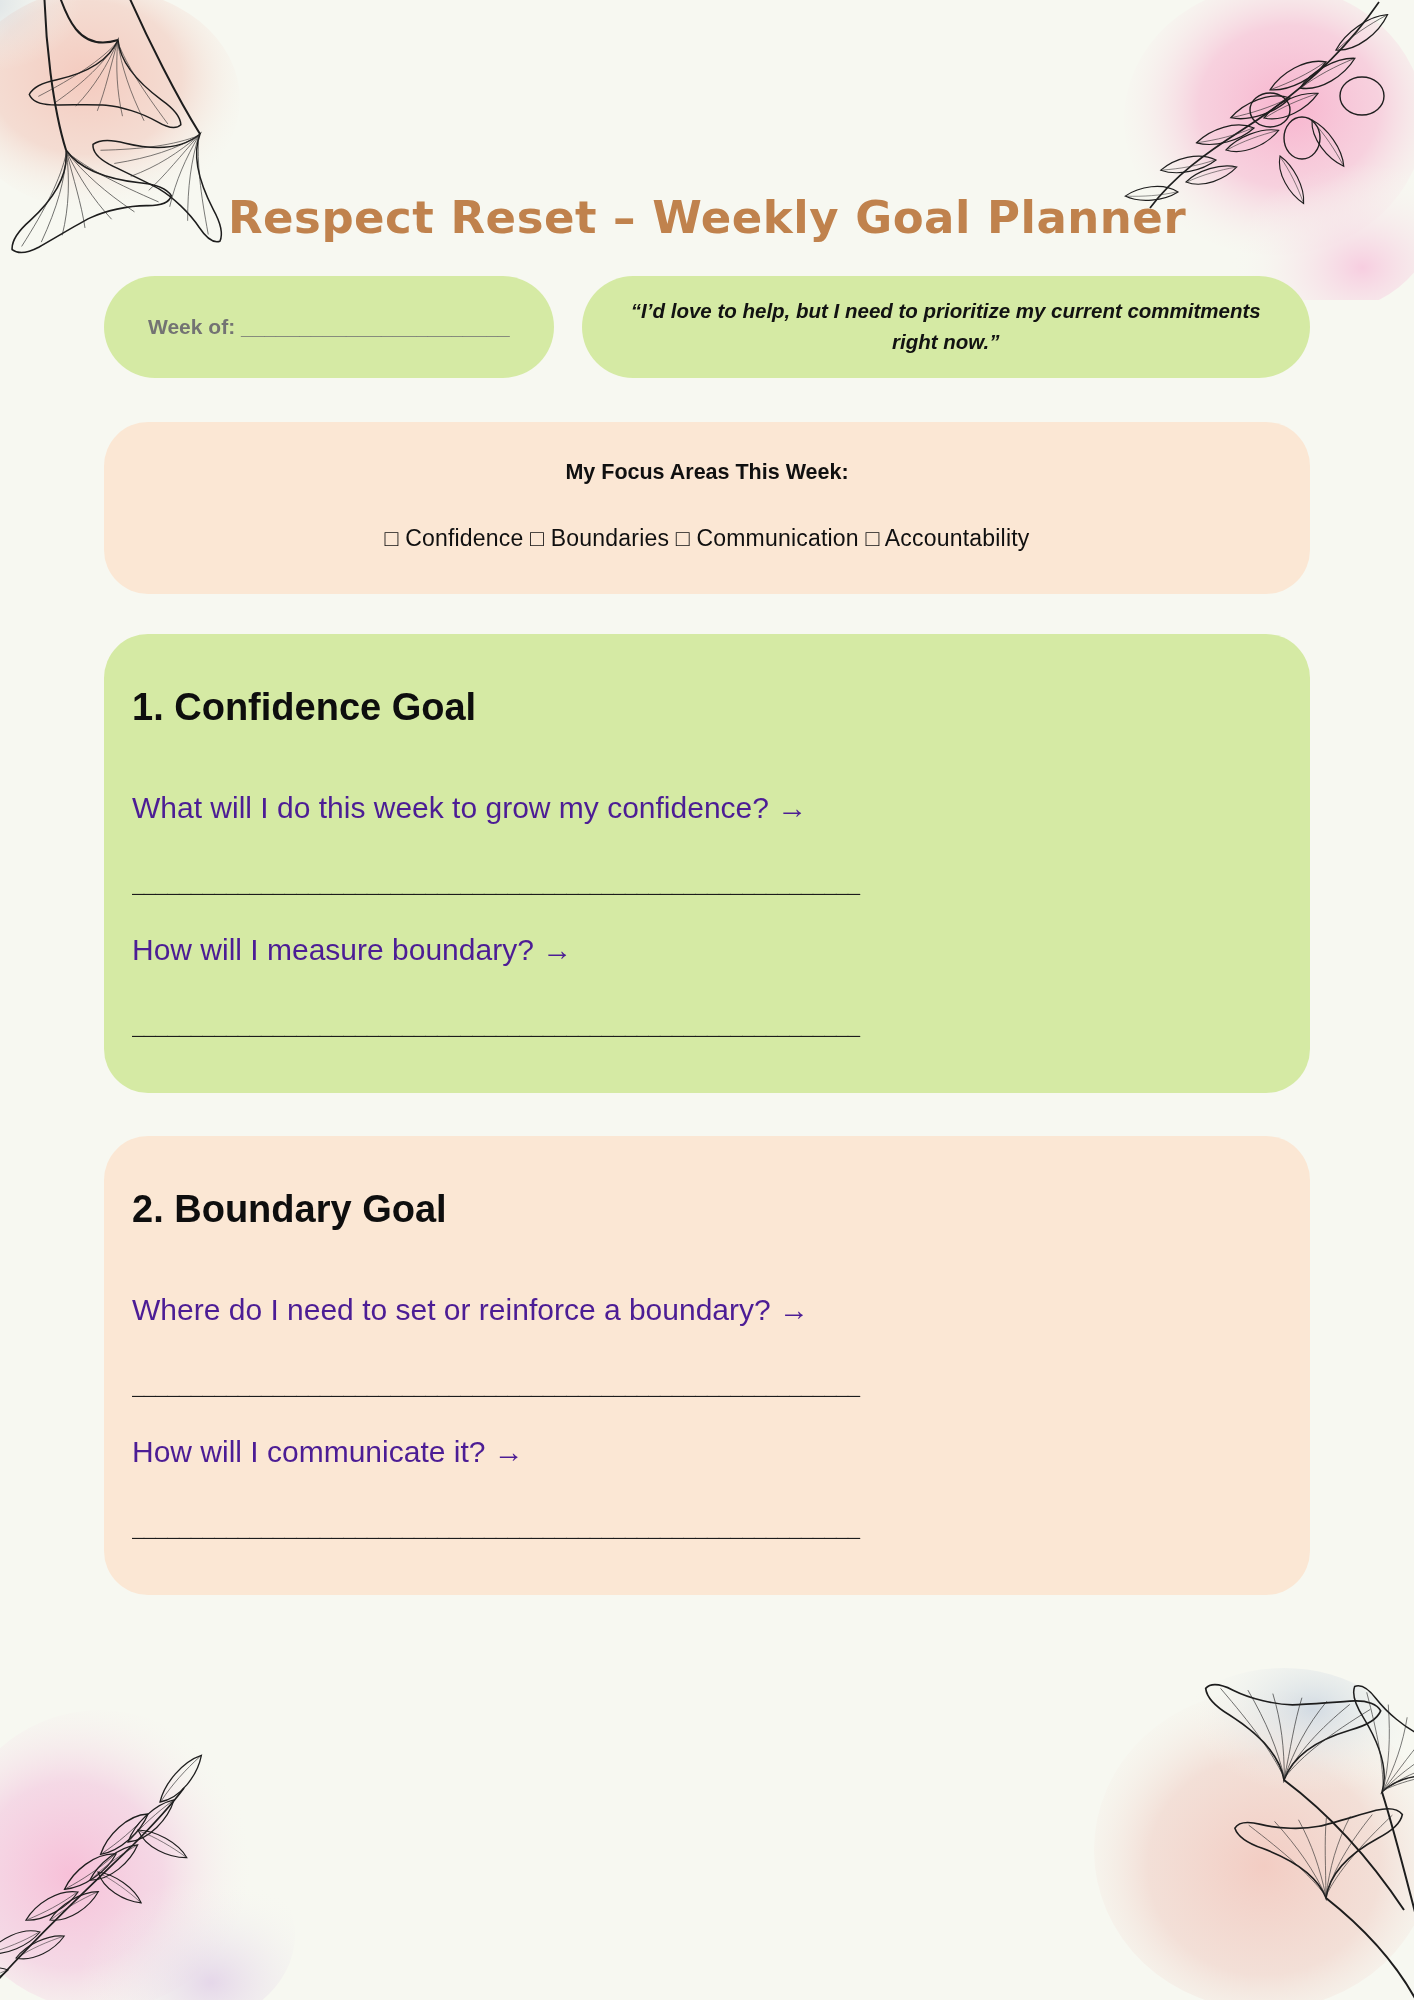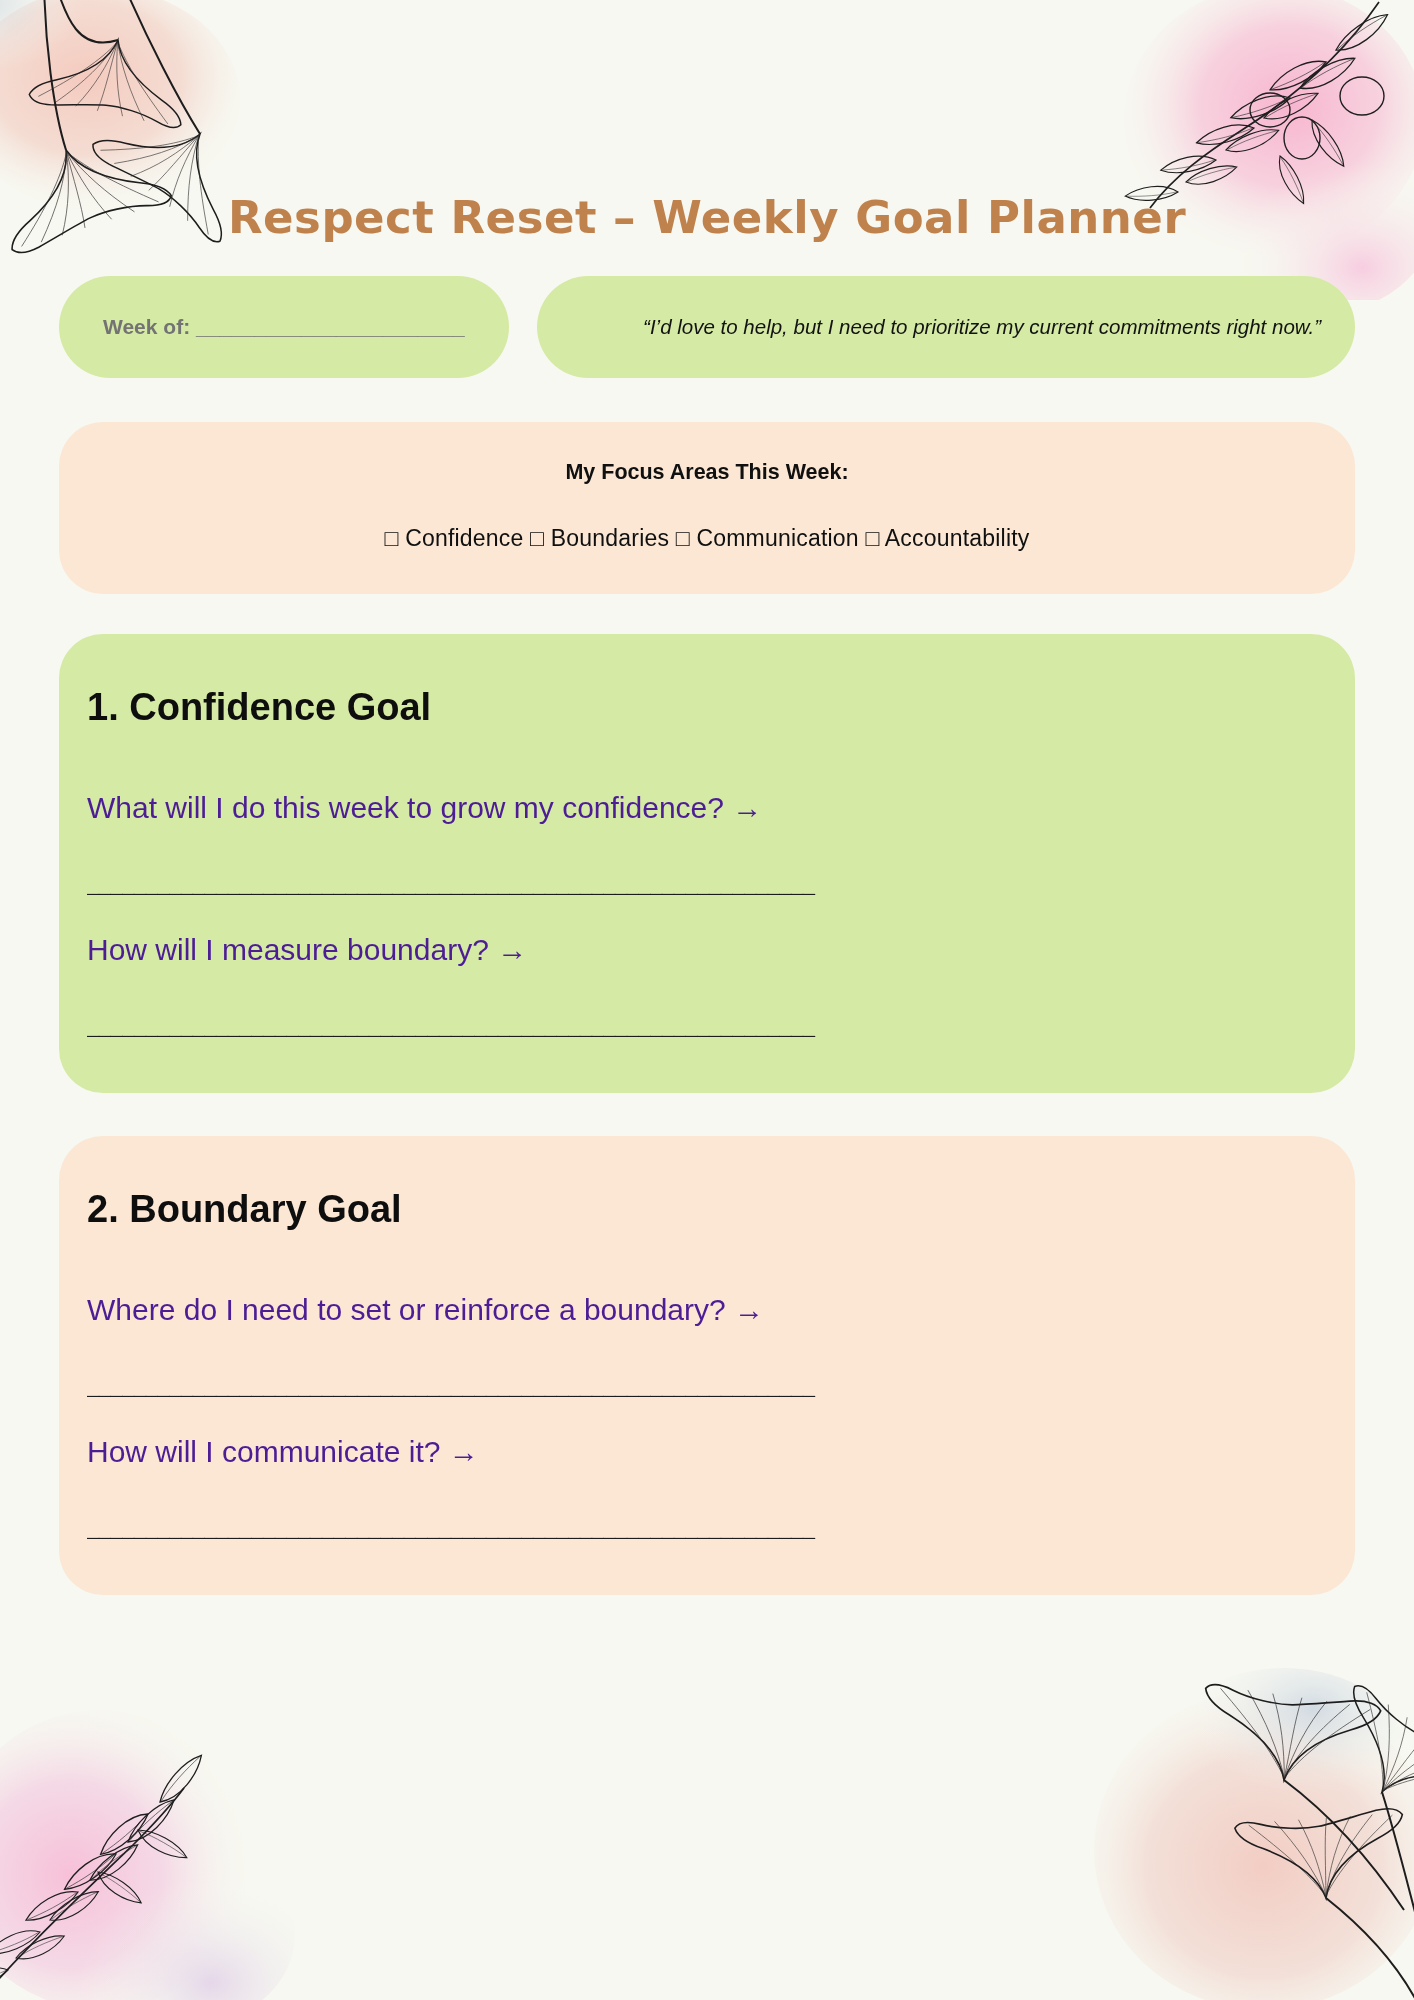--- a/index.html
+++ b/index.html
@@ -32,21 +32,21 @@
 
   .deco-tl { top: -18px; left: -30px; width: 340px; height: 290px; z-index: 1; }
   .deco-tr { top: -30px; right: -20px; width: 360px; height: 330px; z-index: 1; }
   .deco-bl { bottom: -10px; left: -30px; width: 330px; height: 330px; z-index: 3; }
   .deco-br { bottom: -10px; right: -20px; width: 370px; height: 350px; z-index: 3; }
 
   
   .content {
     position: relative;
     z-index: 2;
-    padding: 0 59px;
+    padding: 0 104px;
     box-sizing: border-box;
     border-radius: 31px;
   }
 
   .page-title {
     margin: 0;
     padding-top: 195px;
     text-align: center;
     font-family: "DejaVu Sans", sans-serif;
     font-weight: bold;
@@ -97,20 +97,21 @@
     white-space: nowrap;
   }
   .quote-card {
     flex: 1 1 auto;
     border-radius: 52px;
     display: flex;
     align-items: center;
     justify-content: flex-end;
     padding: 18px 34px;
     min-height: 102px;
+    font-weight: bold;
   }
   .quote-text {
     margin: 0;
     text-align: center;
     font-style: italic;
     font-size: 20.5px;
     line-height: 1.5;
     color: #121212;
   }
 

